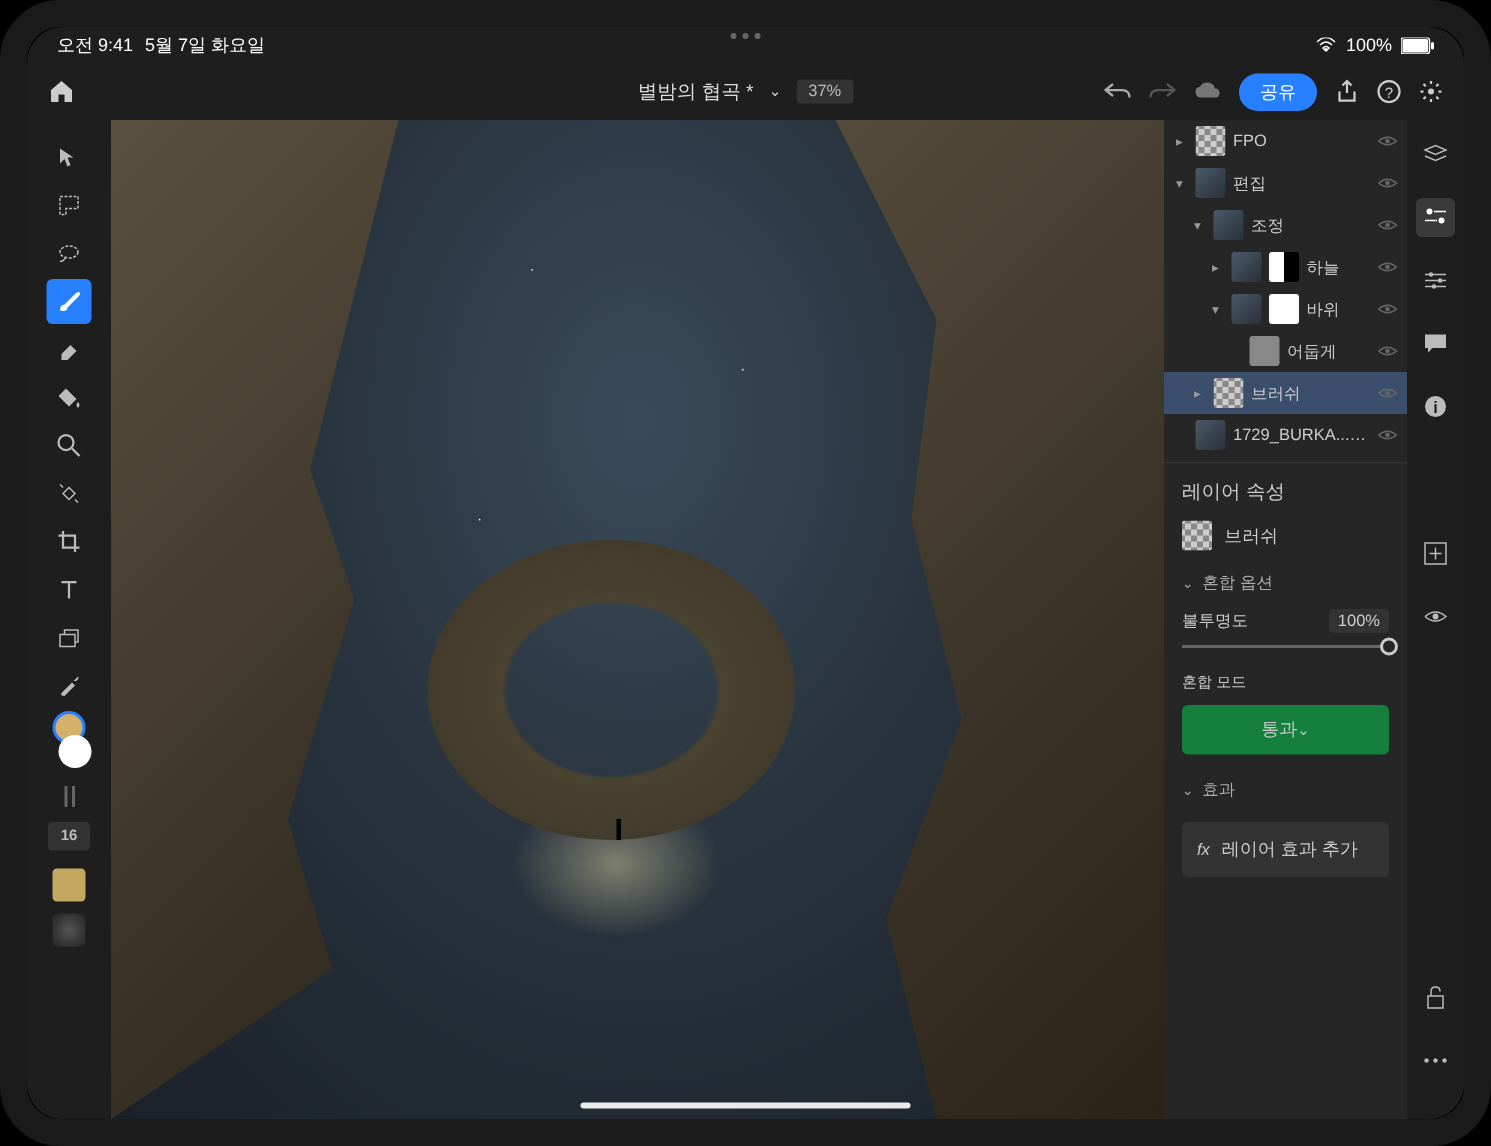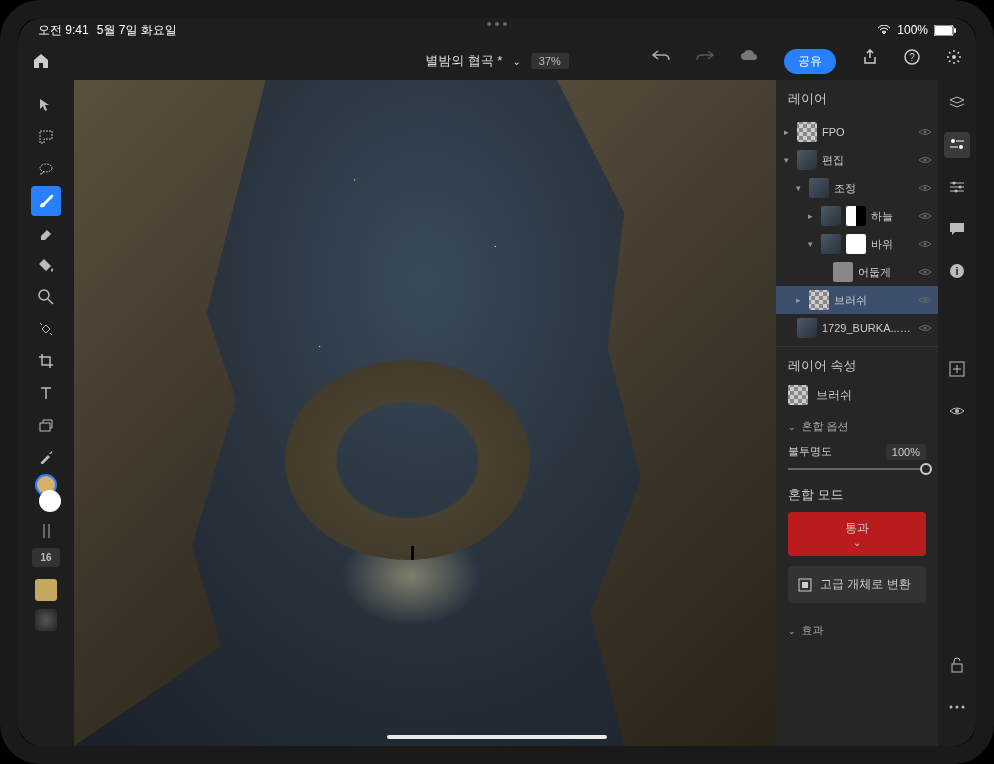--- a/index.html
+++ b/index.html
@@ -11,21 +11,21 @@
 .status-bar { height: 24px; display: flex; justify-content: space-between; align-items: center; padding: 0 20px; color: #fff; font-size: 12px; }
 .status-left { display: flex; gap: 8px; justify-content: flex-end; }
 .status-right { display: flex; gap: 6px; align-items: center; }
 .status-dots { position: absolute; left: 50%; top: 4px; transform: translateX(-50%); display: flex; gap: 4px; }
 .status-dots span { width: 4px; height: 4px; background: #666; border-radius: 50%; }
 
 .top-bar { height: 38px; display: flex; align-items: center; padding: 0 14px; position: relative; }
 .home-btn { color: #ccc; cursor: pointer; }
 .doc-title-wrap { position: absolute; left: 50%; transform: translateX(-50%); display: flex; align-items: center; gap: 10px; color: #ddd; font-size: 13px; }
 .zoom-box { background: #333; border-radius: 3px; padding: 2px 8px; font-size: 11px; color: #bbb; }
-.top-right { margin-left: auto; display: flex; gap: 26px; color: #999; }
+.top-right { margin-left: auto; display: flex; align-items: center; gap: 12px; color: #999; }
 .share-btn { background: #2680ff; color: #fff; border-radius: 14px; padding: 4px 14px; font-size: 12px; cursor: pointer; }
 
 .main-area { display: flex; height: calc(100% - 62px); }
 
 .tool-rail { width: 56px; background: #1e1e1e; display: flex; flex-direction: column; align-items: center; padding-top: 10px; gap: 2px; }
 .tool { width: 30px; height: 30px; display: flex; align-items: center; justify-content: center; border-radius: 4px; color: #bbb; cursor: pointer; font-size: 16px; }
 .tool.active { background: #2680ff; color: #fff; }
 .tool-color-gold { width: 22px; height: 22px; border-radius: 50%; background: #d4b068; border: 2px solid #2680ff; }
 .tool-color-white { width: 22px; height: 22px; border-radius: 50%; background: #fff; }
 .tool-divider { width: 2px; height: 14px; background: #666; margin: 4px 0; }
@@ -54,21 +54,21 @@
 .layer-vis { margin-left: auto; color: #666; font-size: 12px; }
 .layer-name { white-space: nowrap; overflow: hidden; text-overflow: ellipsis; flex: 1; }
 
 .section-title { padding: 10px 12px 6px; font-size: 13px; border-top: 1px solid #333; margin-top: 4px; }
 .prop-row { padding: 4px 12px; display: flex; align-items: center; gap: 8px; }
 .collapse-row { padding: 10px 12px 4px; display: flex; align-items: center; gap: 6px; color: #aaa; font-size: 11px; cursor: pointer; }
 .opacity-row { display: flex; justify-content: space-between; padding: 6px 12px 0; font-size: 11px; }
 .opacity-val { background: #333; border-radius: 3px; padding: 2px 6px; }
 .slider-track { margin: 8px 12px; height: 2px; background: #666; position: relative; }
 .slider-handle { position: absolute; right: -6px; top: -5px; width: 12px; height: 12px; border: 2px solid #ccc; border-radius: 50%; background: #262626; cursor: pointer; }
-.blend-select { margin: 6px 12px; background: #b91c1c; border-radius: 4px; padding: 8px 10px; display: flex; justify-content: flex-start; align-items: center; cursor: pointer; flex-direction: column; }
+.blend-select { margin: 6px 12px; background: #15803d; border-radius: 4px; padding: 8px 10px; display: flex; justify-content: center; align-items: center; cursor: pointer; }
 .action-btn { margin: 10px 12px; background: #333; border-radius: 4px; padding: 10px; display: flex; align-items: center; gap: 8px; font-size: 12px; cursor: pointer; }
 .hint-text { padding: 4px 12px; font-size: 10px; color: #777; }
 
 .side-rail { width: 38px; background: #1e1e1e; display: flex; flex-direction: column; align-items: center; padding-top: 10px; gap: 16px; color: #999; }
 .side-tab { width: 26px; height: 26px; display: flex; align-items: center; justify-content: center; border-radius: 4px; cursor: pointer; font-size: 15px; }
 .side-tab.active { background: #3a3a3a; color: #fff; }
 .side-gap { flex: 1; }
 
 .home-indicator { position: absolute; bottom: 7px; left: 50%; transform: translateX(-50%); width: 220px; height: 4px; background: #fff; border-radius: 2px; opacity: 0.9; }
 
@@ -238,21 +238,20 @@
       <div class="stars"></div>
       <div class="glow"></div>
       <div class="rock-shape rock-left"></div>
       <div class="rock-shape rock-right"></div>
       <div class="rock-shape rock-arch"></div>
       <div class="silhouette"></div>
     </div>
 
     <div class="right-region">
       <div class="panel">
-        <div class="panel-header">레이어</div>
         <div id="layers-list">
             <div class="layer-row" style="padding-left: 8px;">
               <span class="layer-expand">▸</span>
               <div class="layer-thumb checker"></div>
               <span class="layer-name">FPO</span>
               <span class="layer-vis">
                 <svg width="14" height="10" viewBox="0 0 14 10">
                   <path d="M1 5 Q7 0 13 5 Q7 10 1 5" stroke="#666" fill="none"></path>
                   <circle cx="7" cy="5" r="1.5" fill="#666"></circle>
                 </svg>
@@ -350,39 +349,34 @@
           <span>혼합 옵션</span>
         </div>
         <div class="opacity-row">
           <span>불투명도</span>
           <span class="opacity-val">100%</span>
         </div>
         <div class="slider-track">
           <div class="slider-handle"></div>
         </div>
 
-        <div style="padding:8px 12px 2px; font-size:13px">혼합 모드</div>
+        <div style="padding:8px 12px 2px; font-size:10px">혼합 모드</div>
         <div class="blend-select">
           <span>통과</span>
           <span style="font-size:10px">⌄</span>
         </div>
 
-        <div class="action-btn">
-          <span>
-              <svg width="14" height="14" viewBox="0 0 14 14">
-                <rect x="1" y="1" width="12" height="12" stroke="#ccc" fill="none"></rect>
-                <rect x="4" y="4" width="6" height="6" fill="#ccc"></rect>
-              </svg>
-            </span>
-          <span>고급 개체로 변환</span>
-        </div>
 
         <div class="collapse-row">
           <span style="font-size:9px">⌄</span>
           <span>효과</span>
+        </div>
+        <div class="action-btn">
+          <span style="font-style:italic; font-size:11px">fx</span>
+          <span>레이어 효과 추가</span>
         </div>
       </div>
 
       <div class="side-rail">
         <div class="side-tab">
             <svg width="16" height="14" viewBox="0 0 16 14">
               <path d="M1 4 L8 1 L15 4 L8 7 Z M1 8 L8 11 L15 8" stroke="#bbb" fill="none"></path>
             </svg>
           </div>
         <div class="side-tab active">

